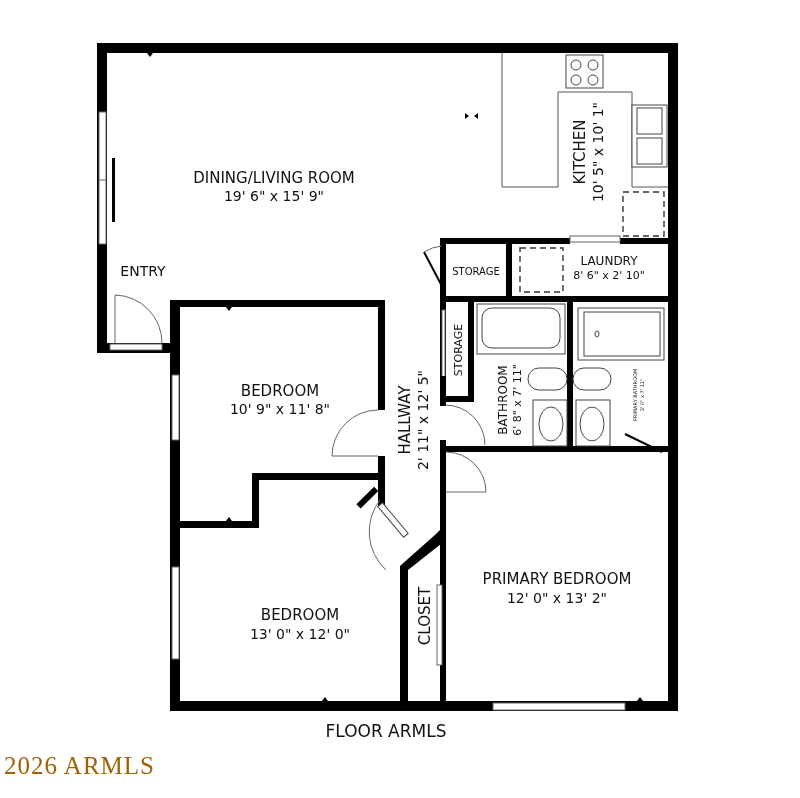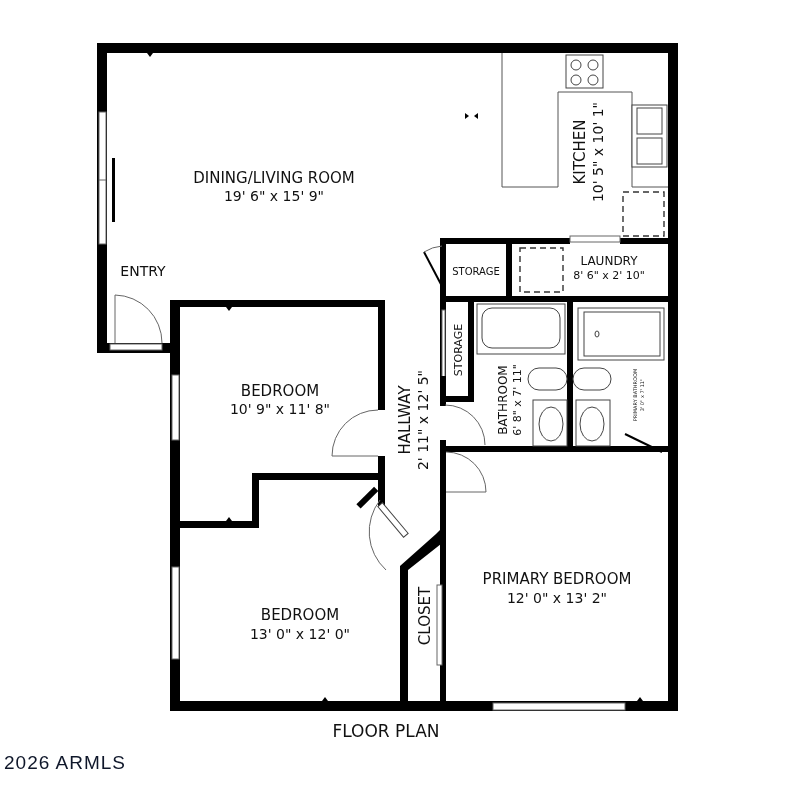--- a/index.html
+++ b/index.html
@@ -11,21 +11,21 @@
   .dash { fill:none; stroke:#333; stroke-width:1.4; stroke-dasharray:6 4; }
   .door-arc { fill:none; stroke:#666; stroke-width:1; }
   .win { fill:#fff; stroke:#666; stroke-width:1; }
   .lbl { font-family:"DejaVu Sans", sans-serif; fill:#111; }
   .room-name { font-size:15px; }
   .room-dim { font-size:14px; }
   .small { font-size:10px; }
   .tiny { font-size:5px; }
   .marker { fill:#000; }
   .footer-title { position:absolute; left:0; width:772px; top:721px; text-align:center; font-size:17px; color:#111; font-family:"DejaVu Sans", sans-serif; }
-  .copyright { position:absolute; left:4px; top:752px; font-size:19px; color:#0f172a; font-family:Liberation Sans, sans-serif; letter-spacing:1px; }
+  .copyright { position:absolute; left:4px; top:752px; font-size:25px; color:#a16207; font-family:Liberation Serif, serif; letter-spacing:1px; }
 </style>
 </head>
 <body>
 
 <svg width="800" height="798" viewBox="0 0 800 798">
 
   <g>
     <rect class="wall" x="97" y="43" width="581" height="10"></rect>
     <rect class="wall" x="668" y="43" width="10" height="668"></rect>
     <rect class="wall" x="97" y="43" width="10" height="310"></rect>
@@ -163,14 +163,14 @@
     <polygon class="marker" points="150,57 147,53 153,53"></polygon>
     <polygon class="marker" points="465,113 469,116 465,119"></polygon>
     <polygon class="marker" points="478,113 474,116 478,119"></polygon>
     <polygon class="marker" points="229,311 226,307 232,307"></polygon>
     <polygon class="marker" points="229,517 226,521 232,521"></polygon>
     <polygon class="marker" points="325,697 322,701 328,701"></polygon>
     <polygon class="marker" points="640,697 637,701 643,701"></polygon>
   </g>
 </svg>
 
-<div class="footer-title">FLOOR PLAN</div>
+<div class="footer-title">FLOOR ARMLS</div>
 <div class="copyright">2026 ARMLS</div>
 
 </body></html>

